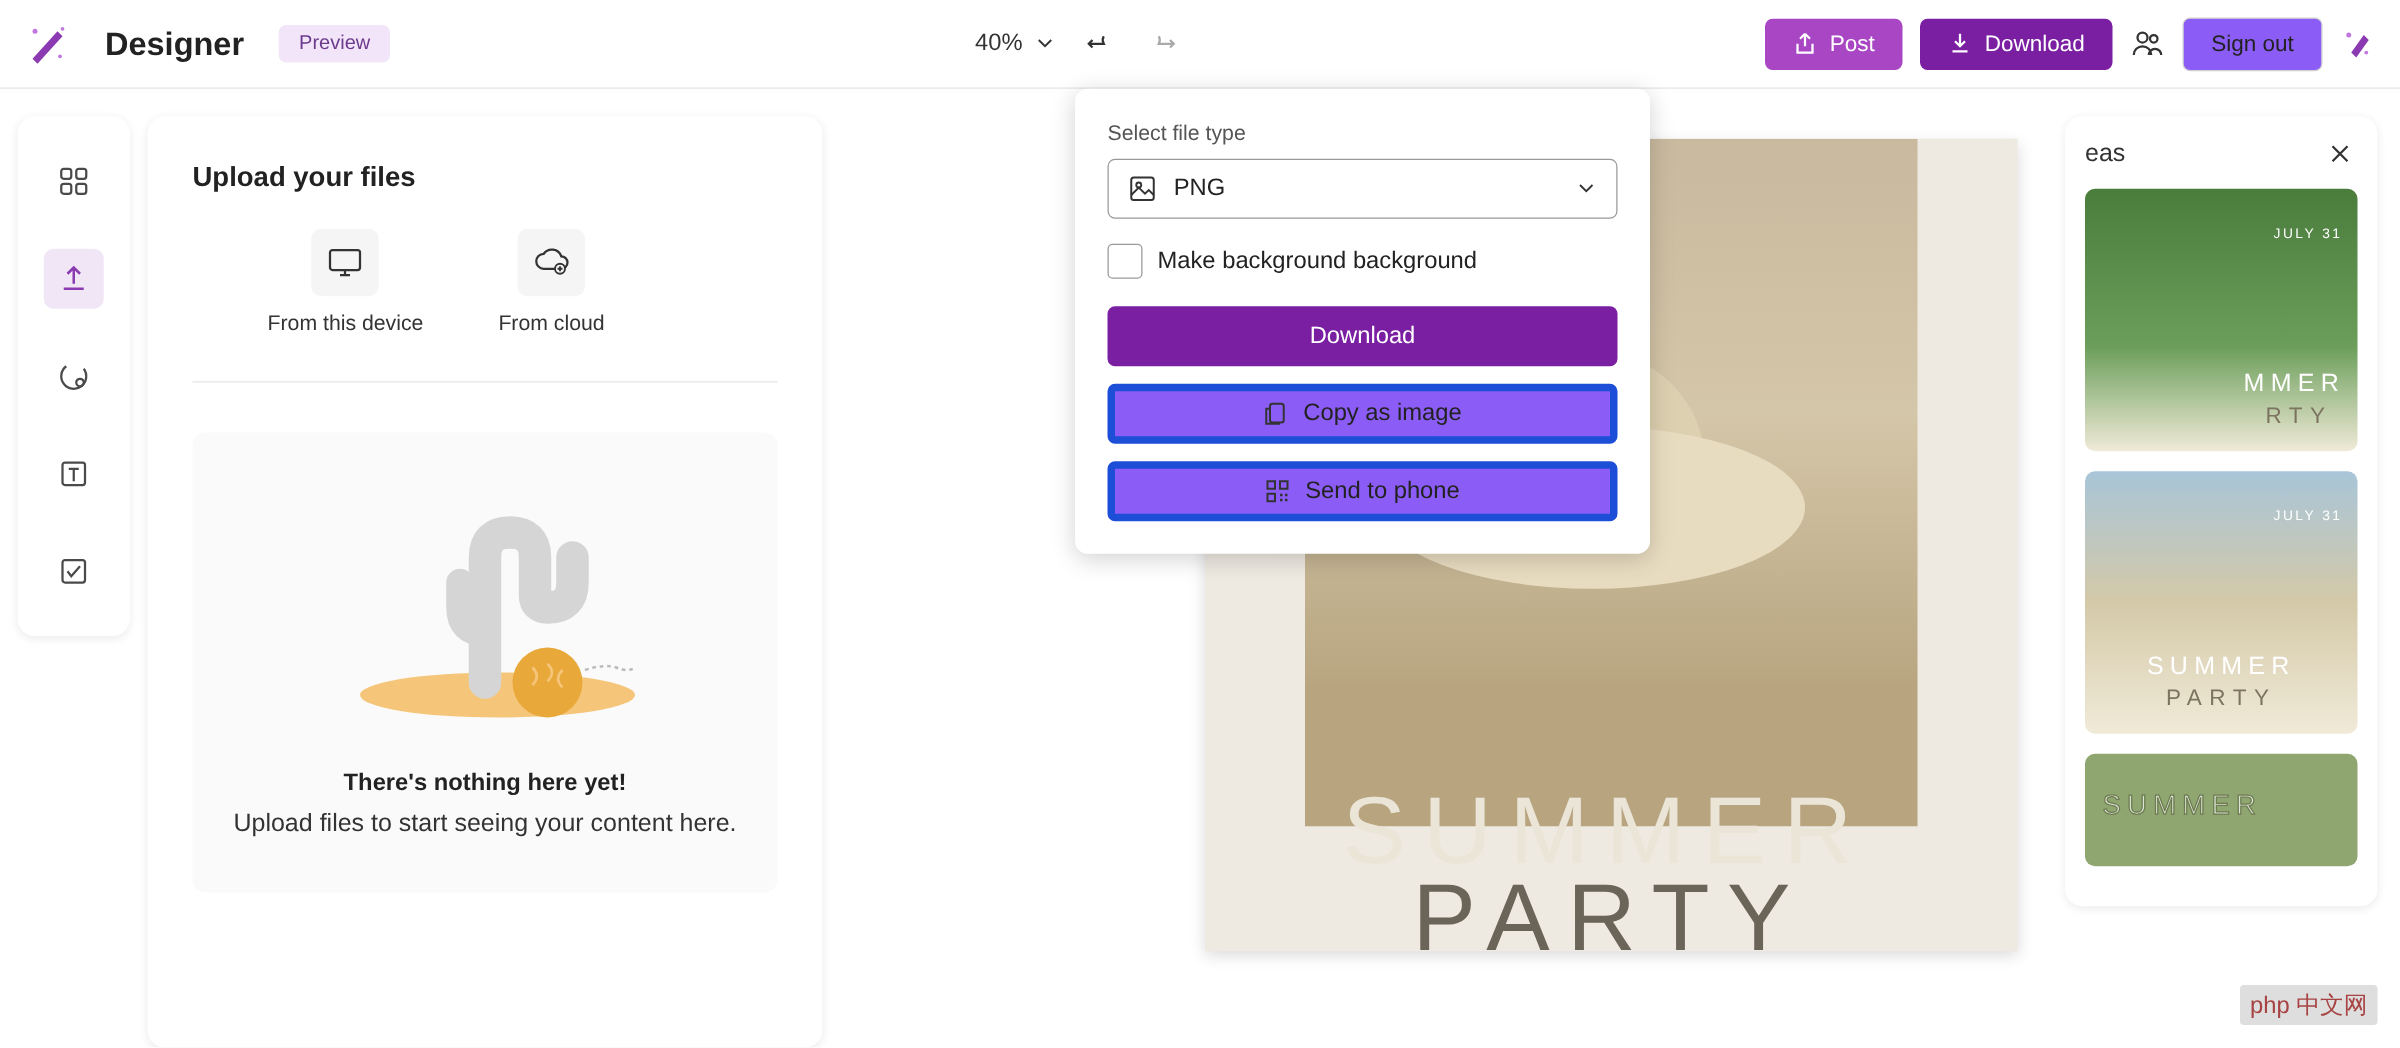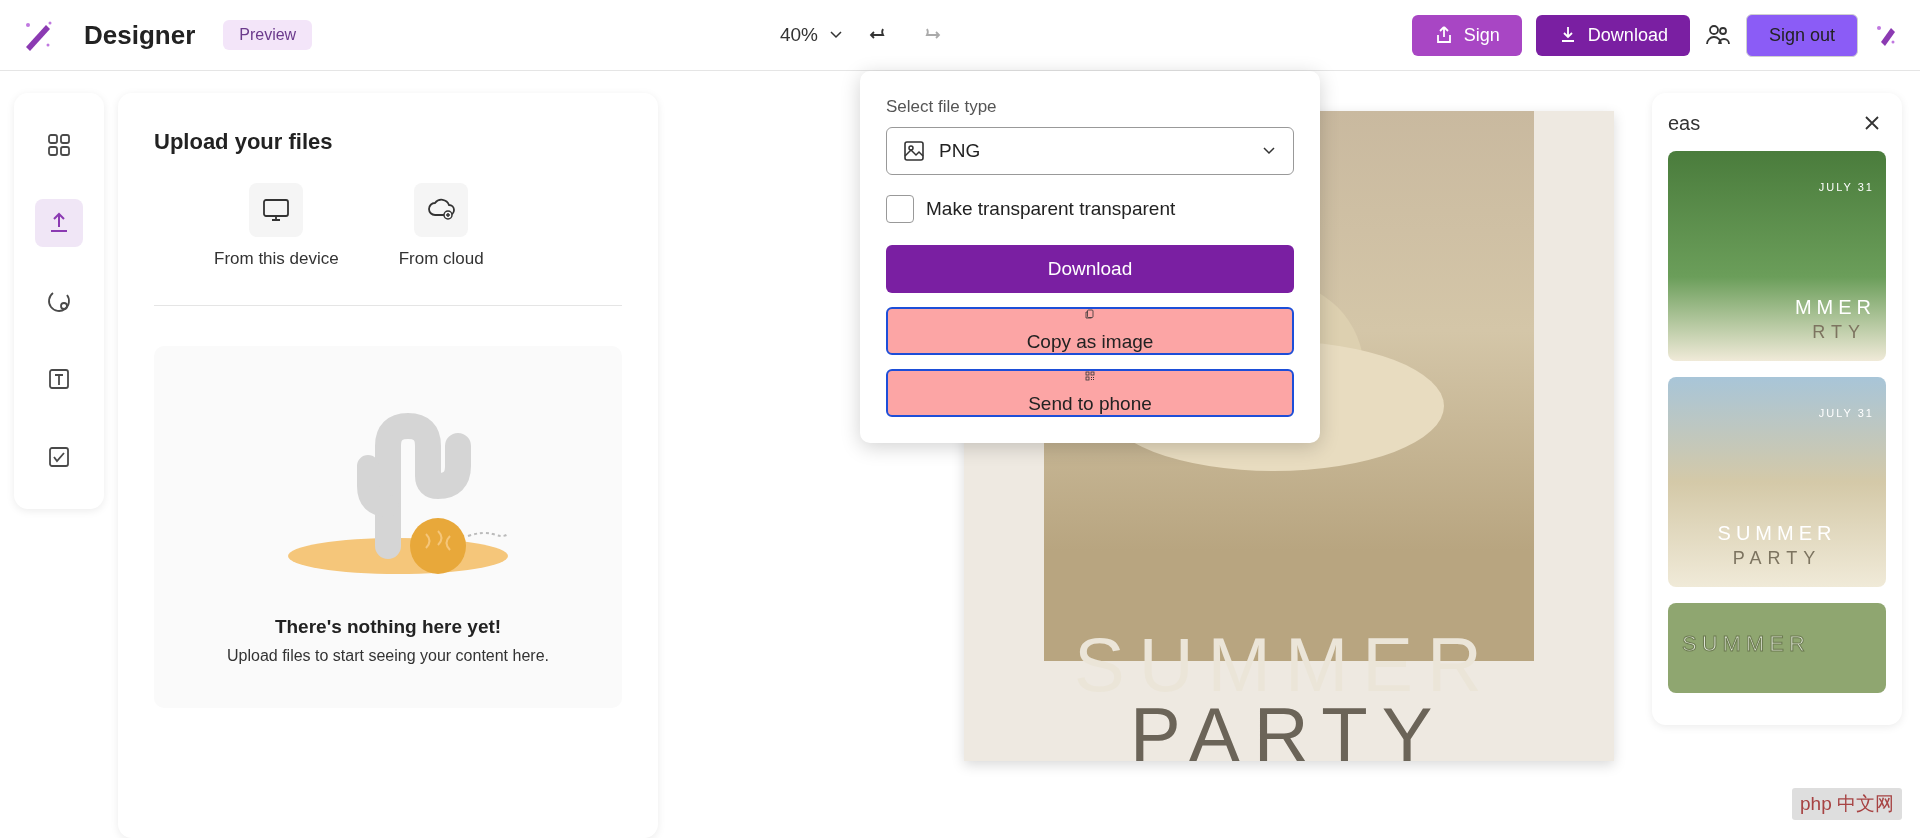--- a/index.html
+++ b/index.html
@@ -189,21 +189,21 @@
       align-items: center;
       justify-content: center;
     }
     .empty-title {
       font-size: 19px;
       font-weight: 600;
       color: #222;
       margin-bottom: 6px;
     }
     .empty-desc {
-      font-size: 16px;
+      font-size: 20px;
       color: #333;
       line-height: 1.5;
     }
     .canvas-area {
       flex: 1;
       display: flex;
       justify-content: center;
       padding: 40px 0;
     }
     .canvas {
@@ -340,24 +340,23 @@
       font-size: 19px;
       cursor: pointer;
       margin-bottom: 14px;
     }
     .popup-btn-primary {
       background: #7a1fa2;
       color: #fff;
       border: none;
     }
     .popup-btn-secondary {
-      background: #fca5a5;
-      border: 2px solid #1d4ed8;
+      background: #8b5cf6;
+      border: 6px solid #1d4ed8;
       color: #222;
-      flex-direction: column;
     }
     .ideas-panel {
       position: absolute;
       right: 18px;
       top: 22px;
       width: 250px;
       background: #fff;
       border-radius: 14px;
       box-shadow: 0 2px 8px rgba(0,0,0,0.08);
       padding: 16px;
@@ -463,21 +462,21 @@
       <svg width="22" height="22" viewBox="0 0 22 22">
           <path d="M17 8 L20 11 L17 14 M20 11 L8 11 A6 6 0 0 0 8 5" stroke="#aaa" stroke-width="1.8" fill="none"></path>
         </svg>
     </span>
   </div>
   <div class="header-right">
     <button class="btn btn-post">
       <svg width="20" height="20" viewBox="0 0 20 20">
           <path d="M10 2 L6 6 M10 2 L14 6 M10 2 L10 12 M4 10 L4 17 L16 17 L16 10" stroke="#fff" stroke-width="1.8" fill="none"></path>
         </svg>
-      <span>Sign</span>
+      <span>Post</span>
     </button>
     <button class="btn btn-download">
       <svg width="20" height="20" viewBox="0 0 20 20">
           <path d="M10 2 L10 12 M6 8 L10 12 L14 8 M4 16 L16 16" stroke="#fff" stroke-width="1.8" fill="none"></path>
         </svg>
       <span>Download</span>
     </button>
     <span class="icon-btn">
       <svg width="26" height="26" viewBox="0 0 26 26">
           <circle cx="9" cy="8" r="4" stroke="#333" stroke-width="1.8" fill="none"></circle>
@@ -596,21 +595,21 @@
             <path d="M2 16 L8 10 L13 15 L16 12 L20 16" stroke="#333" stroke-width="1.5" fill="none"></path>
           </svg>
         <span class="file-type-text">PNG</span>
       </div>
       <svg width="16" height="16" viewBox="0 0 16 16">
           <path d="M3 5 L8 10 L13 5" stroke="#333" stroke-width="1.5" fill="none"></path>
         </svg>
     </div>
     <div class="checkbox-row">
       <div class="checkbox"></div>
-      <span class="checkbox-label">Make transparent transparent</span>
+      <span class="checkbox-label">Make background background</span>
     </div>
     <button class="popup-btn popup-btn-primary">
       <span>Download</span>
     </button>
     <button class="popup-btn popup-btn-secondary">
       <svg width="20" height="20" viewBox="0 0 20 20">
           <rect x="5" y="2" width="11" height="15" stroke="#333" stroke-width="1.6" fill="none" rx="2"></rect>
           <path d="M5 6 L2 6 L2 18 L13 18" stroke="#333" stroke-width="1.6" fill="none"></path>
         </svg>
       <span>Copy as image</span>

